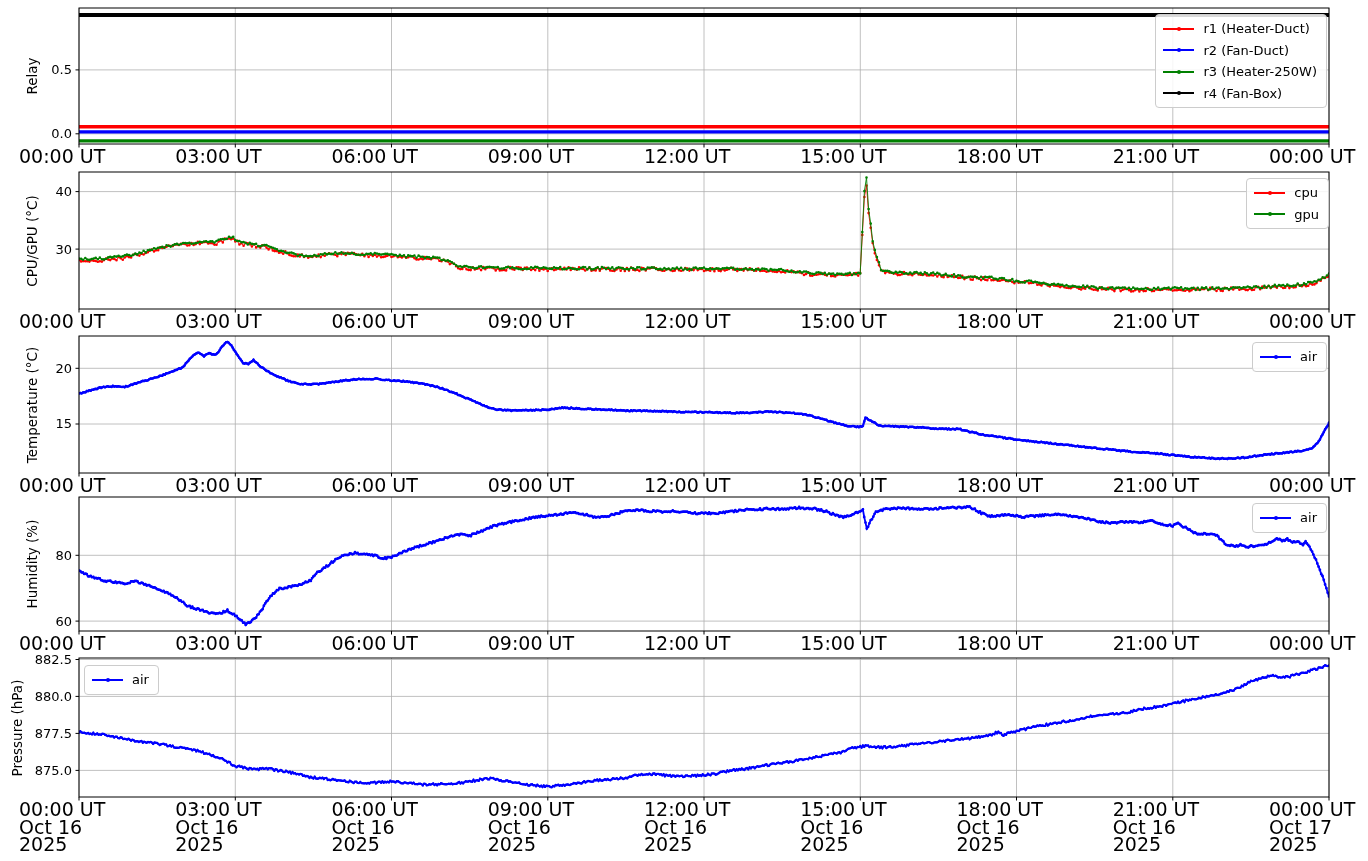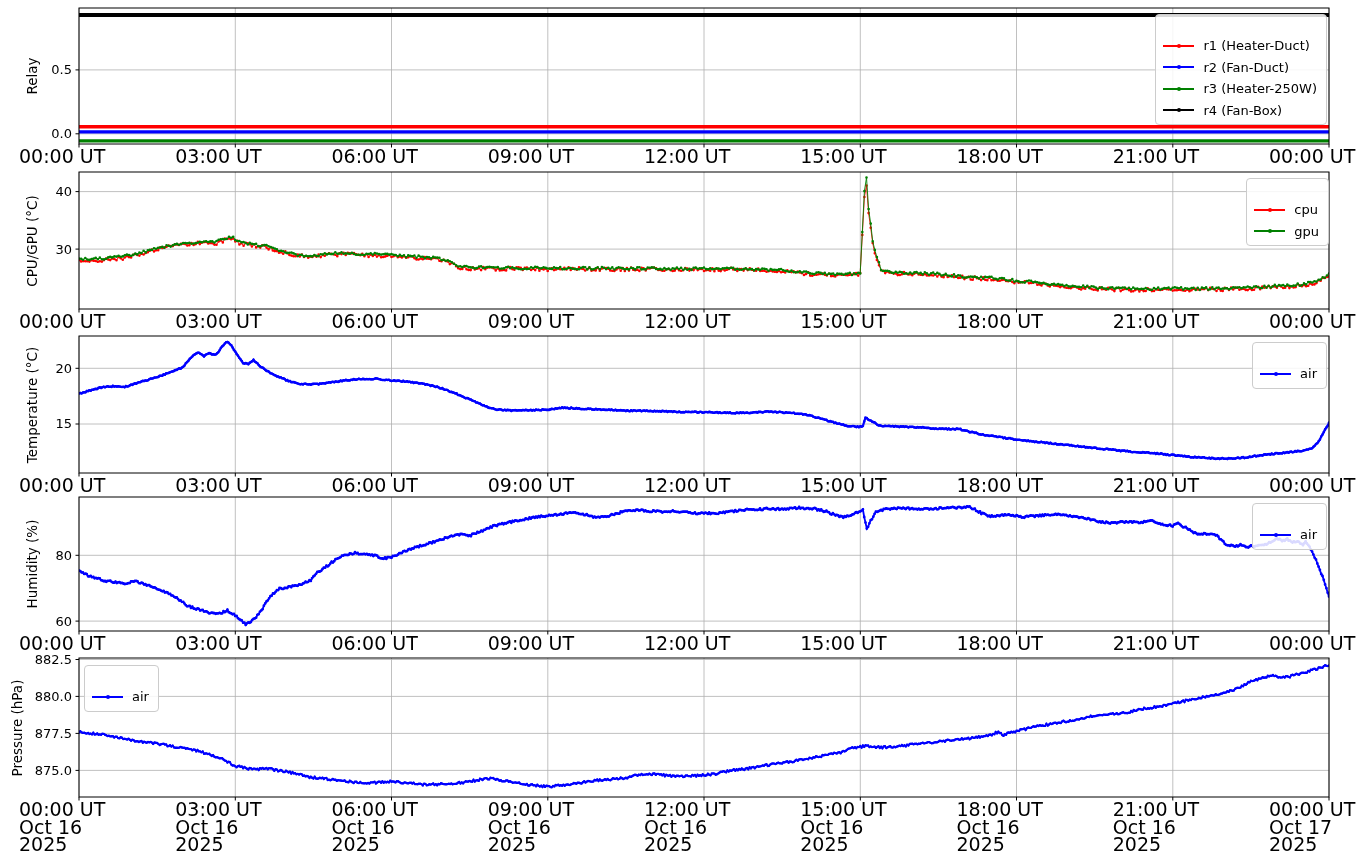--- a/index.html
+++ b/index.html
@@ -14,21 +14,21 @@
   .ticktext{font-size:13px;fill:#000;font-family:"DejaVu Sans",sans-serif;}
   .ylabel{
     position:absolute;font-size:13.5px;white-space:nowrap;
     transform:translate(-50%,-50%) rotate(-90deg);
   }
   .xticks{position:absolute;left:0;width:1368px;height:60px;}
   .xtick{position:absolute;width:120px;text-align:left;white-space:pre;
     font-size:19px;line-height:17.5px;top:0;}
   .legend{
     position:absolute;background:rgba(255,255,255,0.85);
-    border:1px solid #cccccc;border-radius:4px;padding:20px 9px 3px 7px;
+    border:1px solid #cccccc;border-radius:4px;padding:3px 9px 3px 7px;
     font-size:13px;z-index:5;
   }
   .lg-row{display:flex;align-items:center;height:21.5px;}
   .lg-swatch{width:31px;height:21px;position:relative;margin-right:9px;flex:0 0 31px;}
   .lg-line{position:absolute;left:0;right:0;top:50%;height:1.6px;margin-top:-0.8px;}
   .lg-dot{position:absolute;left:50%;top:50%;width:4px;height:4px;border-radius:50%;margin:-2px 0 0 -2px;}
   .lg-label{white-space:nowrap;}
 </style>
 </head>
 <body>

